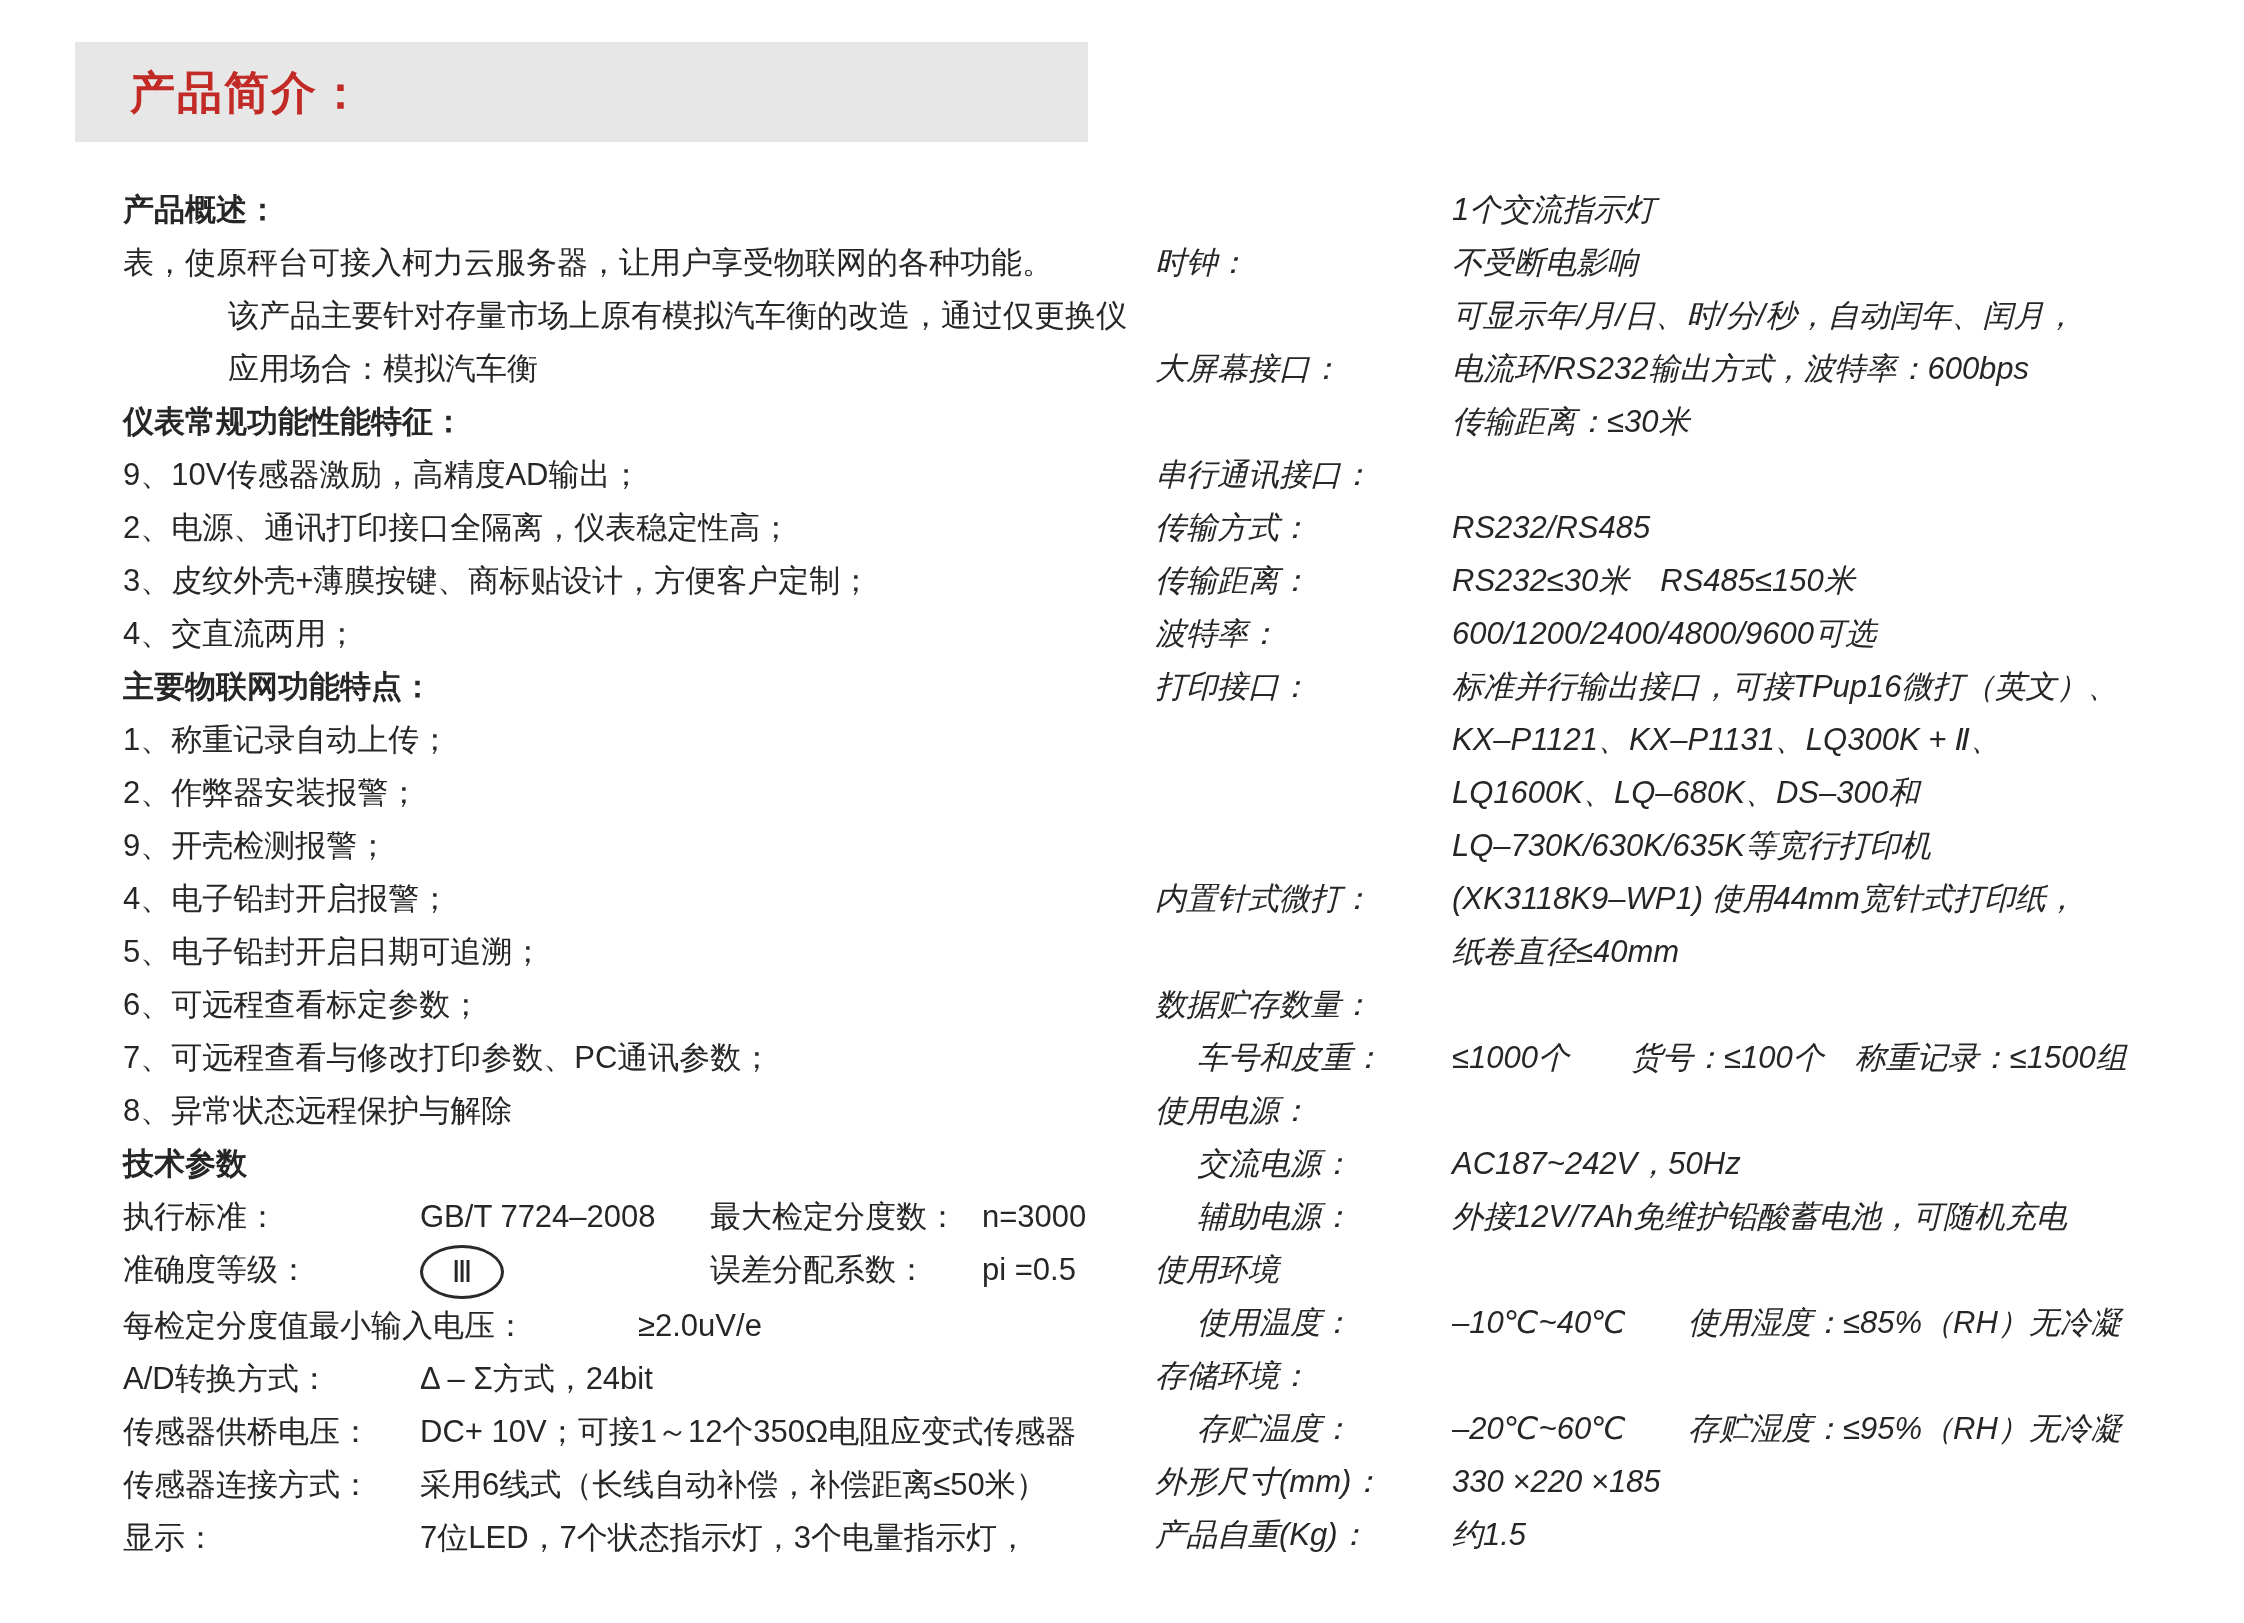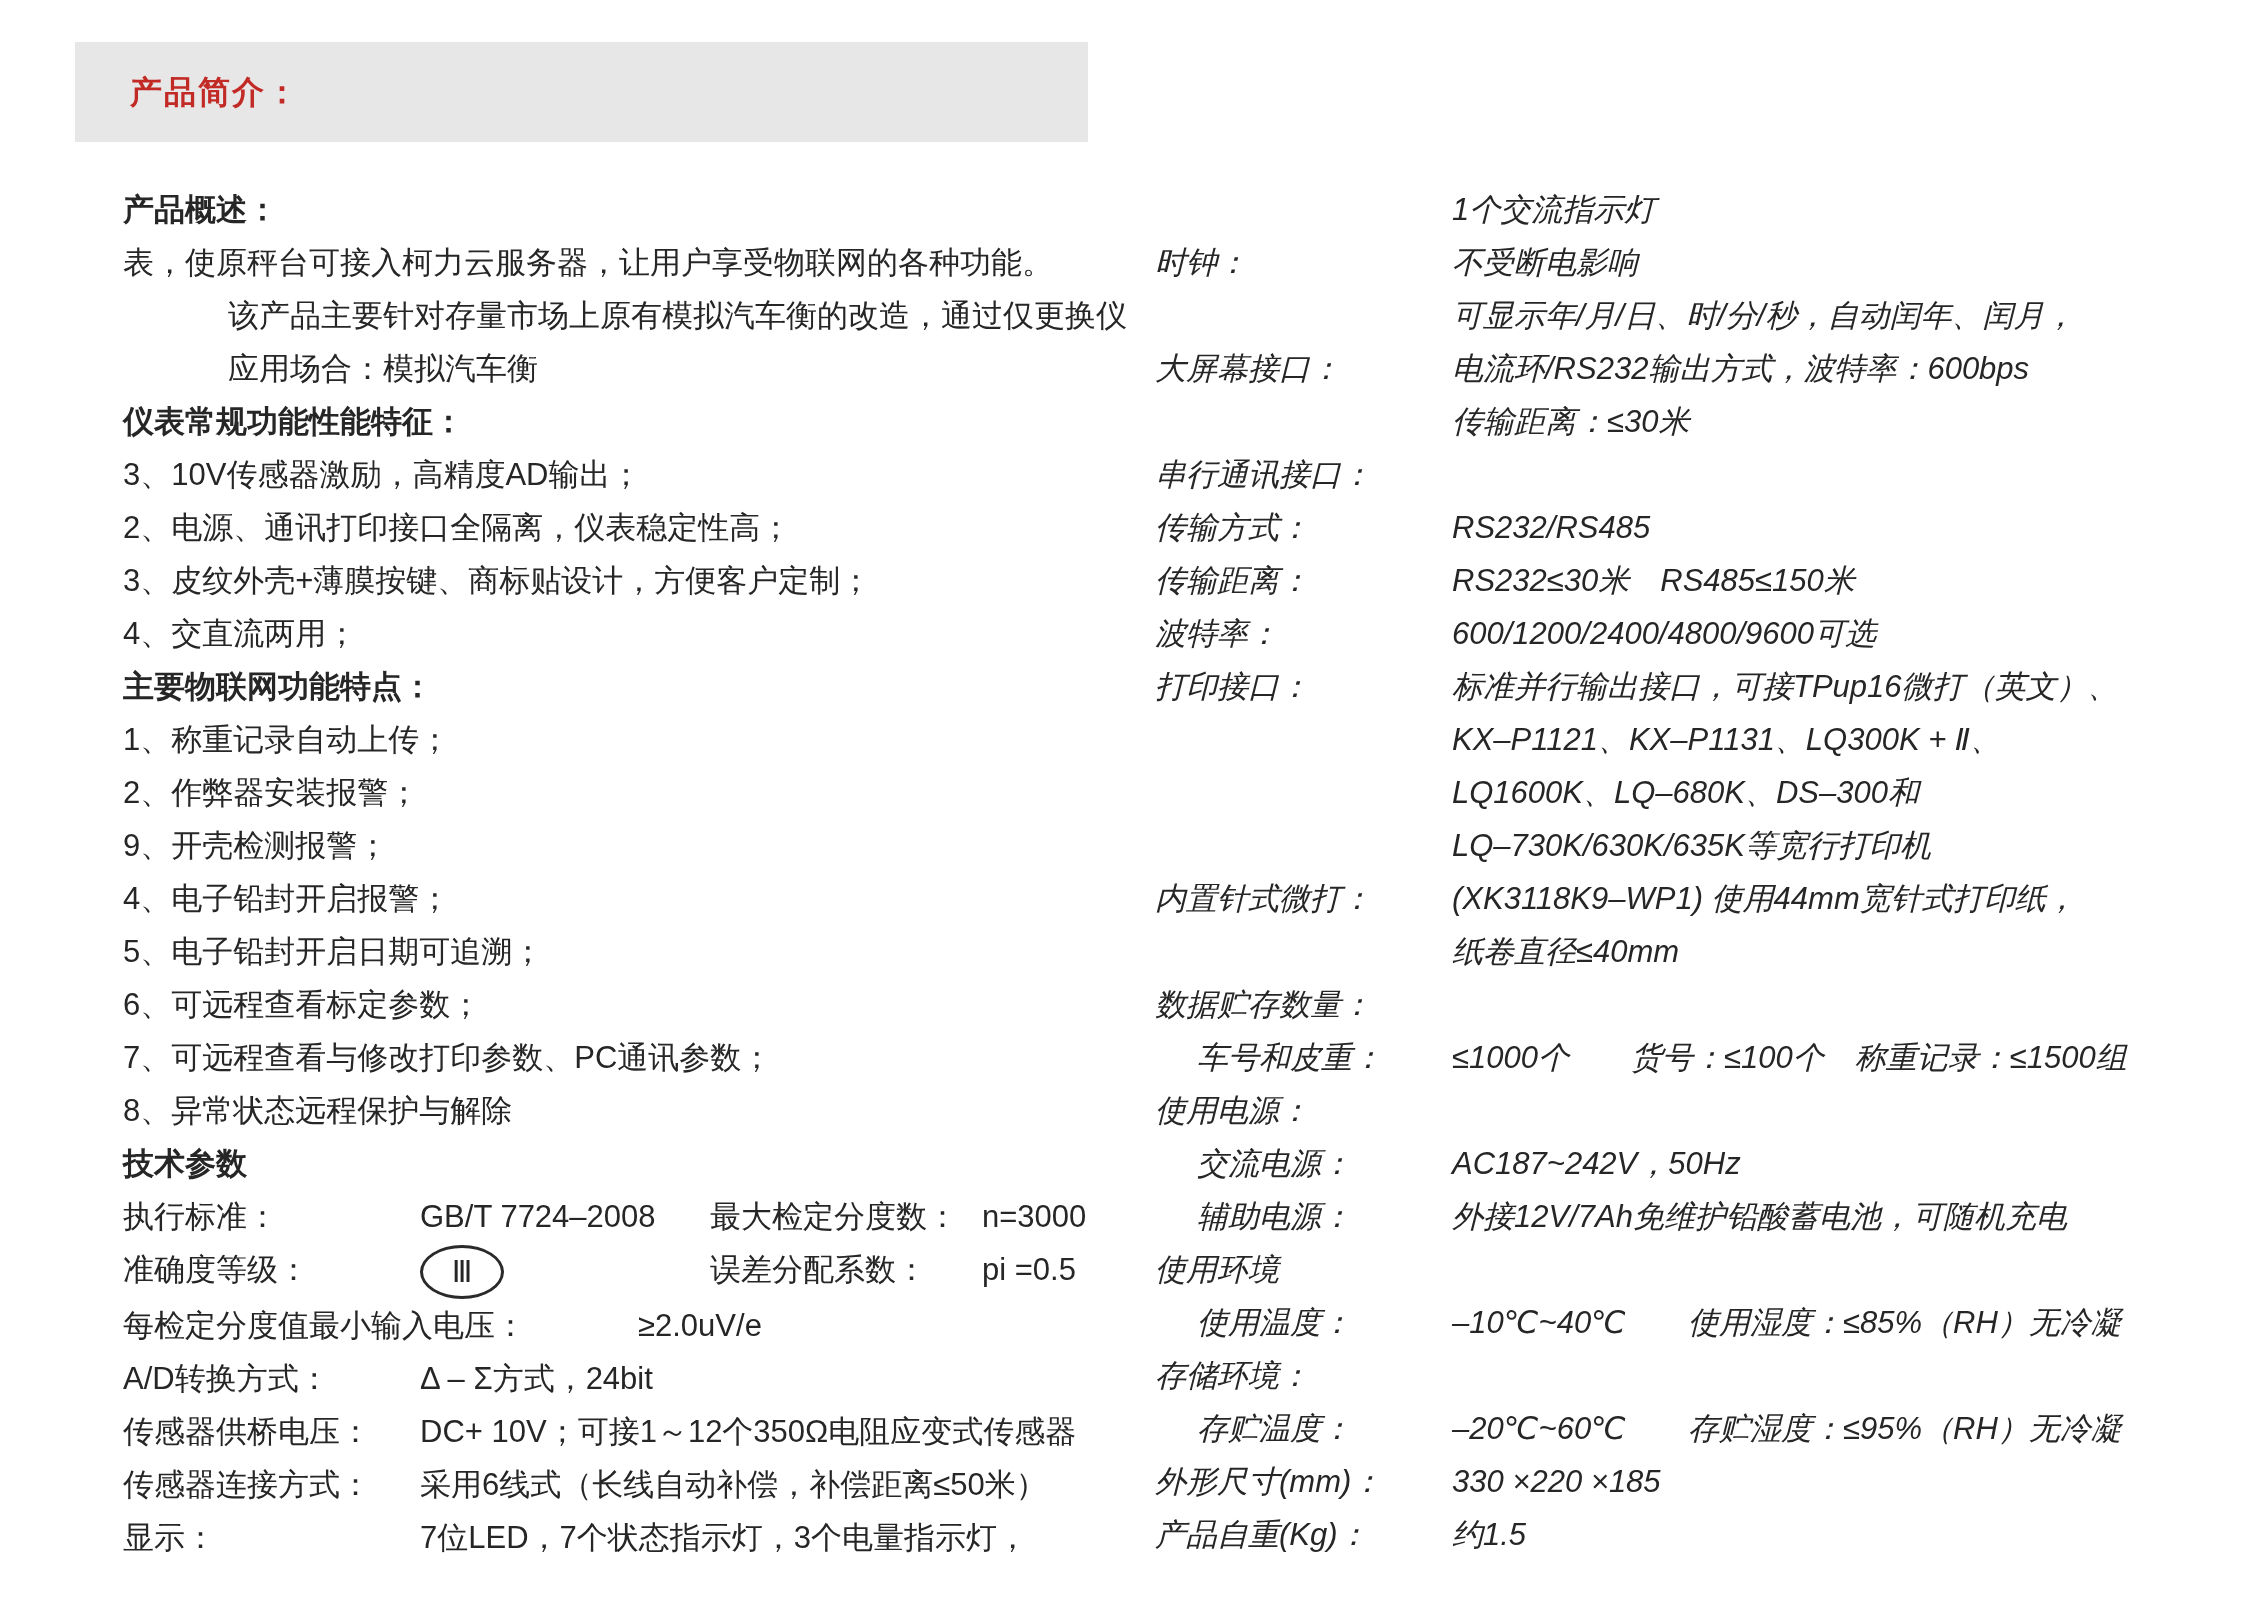--- a/index.html
+++ b/index.html
@@ -14,21 +14,21 @@
     overflow:hidden;
   }
   .header-bar{
     position:absolute;left:75px;top:42px;
     width:1013px;height:100px;
     background:#e8e7e7;
     display:flex;align-items:center;
     box-sizing:border-box;padding-left:55px;
   }
   .page-title{
-    font-size:32px;font-weight:bold;color:#c22a26;letter-spacing:2px;
+    font-size:45px;font-weight:bold;color:#c22a26;letter-spacing:2px;
   }
   .col-left{position:absolute;left:75px;top:183px;width:1040px;margin-left:48px;}
   .col-right{position:absolute;left:1155px;top:183px;width:1060px;}
   .heading{font-weight:bold;white-space:nowrap;}
   .para-line{white-space:nowrap;}
   .para-line.indent{padding-left:105px;}
   .list-item{white-space:nowrap;}
   
   .trow{display:flex;align-items:flex-start;white-space:nowrap;}
   .tlabel{flex:none;min-width:297px;}
@@ -60,21 +60,21 @@
 
   <div class="col-left">
     <div class="heading">产品概述：</div>
     <div id="overview-para">
         <div class="para-line">表，使原秤台可接入柯力云服务器，让用户享受物联网的各种功能。</div>
         <div class="para-line indent">该产品主要针对存量市场上原有模拟汽车衡的改造，通过仅更换仪</div>
         <div class="para-line indent">应用场合：模拟汽车衡</div>
       </div>
     <div class="heading">仪表常规功能性能特征：</div>
     <div id="features-list">
-        <div class="list-item">3、10V传感器激励，高精度AD输出；</div>
+        <div class="list-item">9、10V传感器激励，高精度AD输出；</div>
         <div class="list-item">2、电源、通讯打印接口全隔离，仪表稳定性高；</div>
         <div class="list-item">3、皮纹外壳+薄膜按键、商标贴设计，方便客户定制；</div>
         <div class="list-item">4、交直流两用；</div>
       </div>
     <div class="heading">主要物联网功能特点：</div>
     <div id="iot-list">
         <div class="list-item">1、称重记录自动上传；</div>
         <div class="list-item">2、作弊器安装报警；</div>
         <div class="list-item">9、开壳检测报警；</div>
         <div class="list-item">4、电子铅封开启报警；</div>

